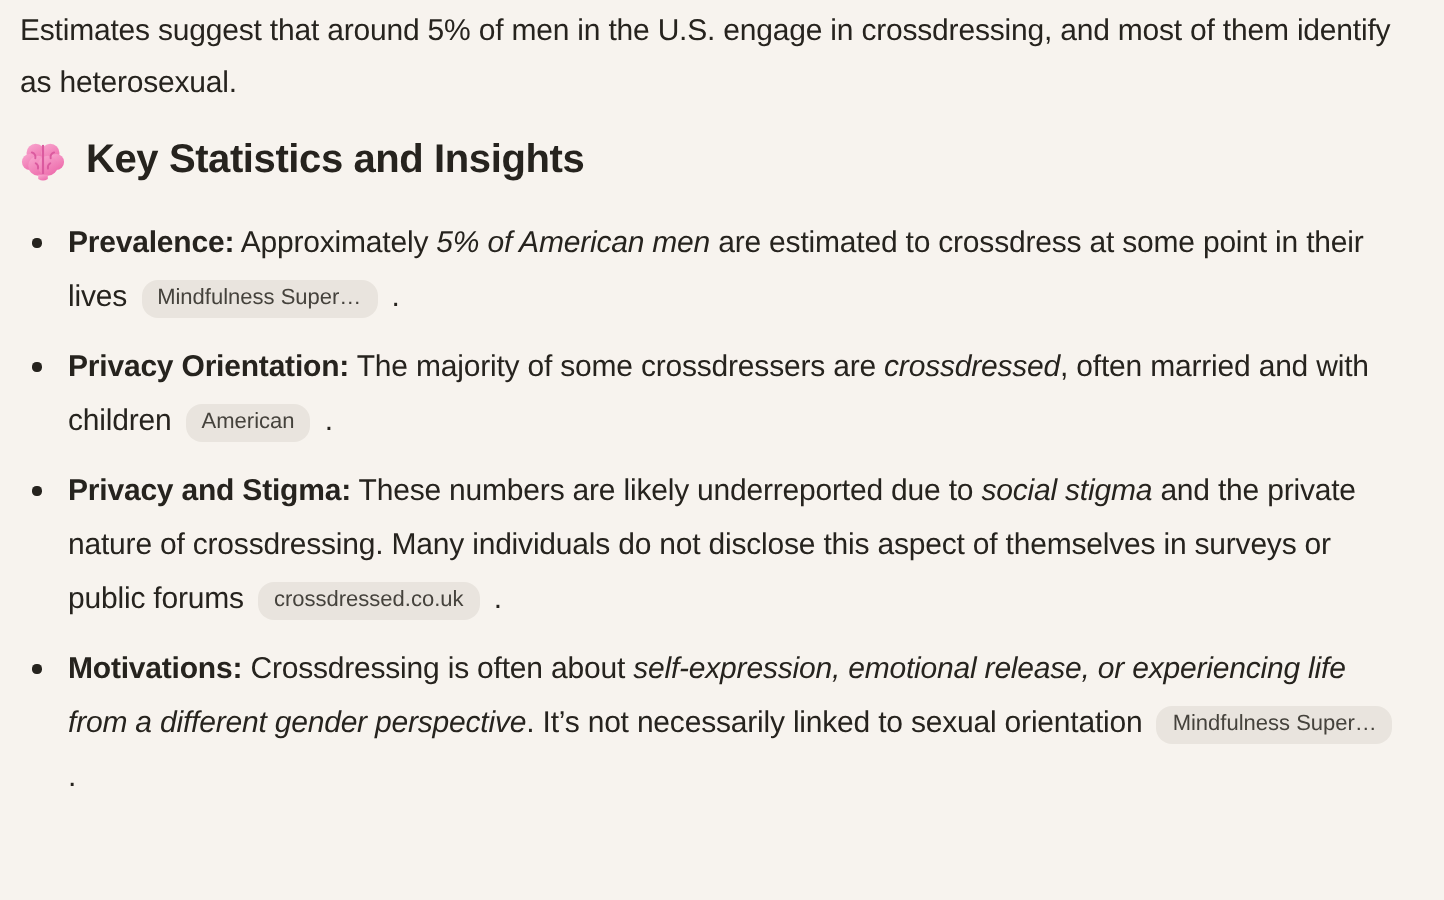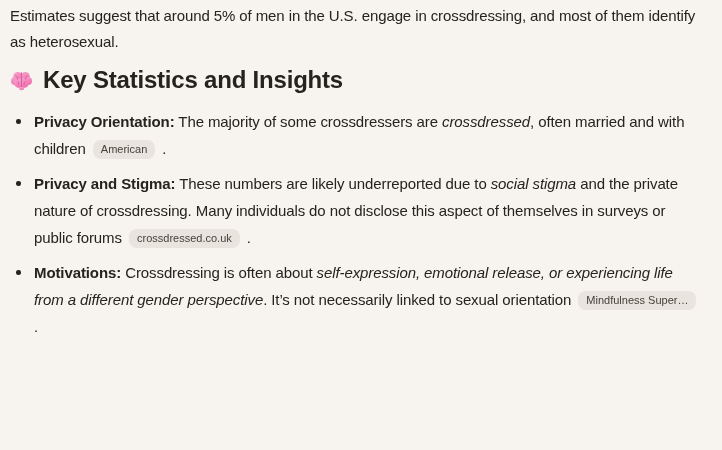--- a/index.html
+++ b/index.html
@@ -23,21 +23,21 @@
     font-weight: 400;
   }
   .context {
     margin: 0 0 22px 0;
   }
   .section-heading {
     display: flex;
     align-items: center;
     gap: 10px;
     margin: 0 0 13px 0;
-    font-size: 24px;
+    font-size: 20px;
     line-height: 30px;
     font-weight: 700;
     letter-spacing: -0.2px;
   }
   .emoji {
     display: inline-flex;
     width: 23px;
     height: 23px;
     flex: 0 0 auto;
   }
@@ -104,17 +104,18 @@
           <path d="M9.5 19.2 h5 v2.2 q-2.5 1.6 -5 0 z"></path>
         </g>
         <path d="M12 3.6 V19" stroke="#db5a9f" stroke-width="1.1" fill="none"></path>
         <path d="M6.2 7.5 q2.2 .8 1.8 3.1 M17.8 7.5 q-2.2 .8 -1.8 3.1 M8.2 13.2 q1.6 1 1.2 2.8 M15.8 13.2 q-1.6 1 -1.2 2.8" stroke="#db5a9f" stroke-width="1" fill="none" stroke-linecap="round"></path>
       </svg>
     </span>
     <span>Key Statistics and Insights</span>
   </h2>
 
   <ul class="bullets" id="bullet-list">
+      <li class="bullet"><span class="dot"></span><span class="bold">Prevalence:</span><span class="normal"> Approximately </span><span class="italic">5% of American men</span><span class="normal"> are estimated to crossdress at some point in their lives </span><span class="chip">Mindfulness Super…</span><span class="normal"> .</span></li>
       <li class="bullet"><span class="dot"></span><span class="bold">Privacy Orientation:</span><span class="normal"> The majority of some crossdressers are </span><span class="italic">crossdressed</span><span class="normal">, often married and with children </span><span class="chip">American</span><span class="normal"> .</span></li>
       <li class="bullet"><span class="dot"></span><span class="bold">Privacy and Stigma:</span><span class="normal"> These numbers are likely underreported due to </span><span class="italic">social stigma</span><span class="normal"> and the private nature of crossdressing. Many individuals do not disclose this aspect of themselves in surveys or public forums </span><span class="chip">crossdressed.co.uk</span><span class="normal"> .</span></li>
       <li class="bullet"><span class="dot"></span><span class="bold">Motivations:</span><span class="normal"> Crossdressing is often about </span><span class="italic">self-expression, emotional release, or experiencing life from a different gender perspective</span><span class="normal">. It’s not necessarily linked to sexual orientation </span><span class="chip">Mindfulness Super…</span><span class="normal"> .</span></li>
     </ul>
 </main>
 
 </body></html>

